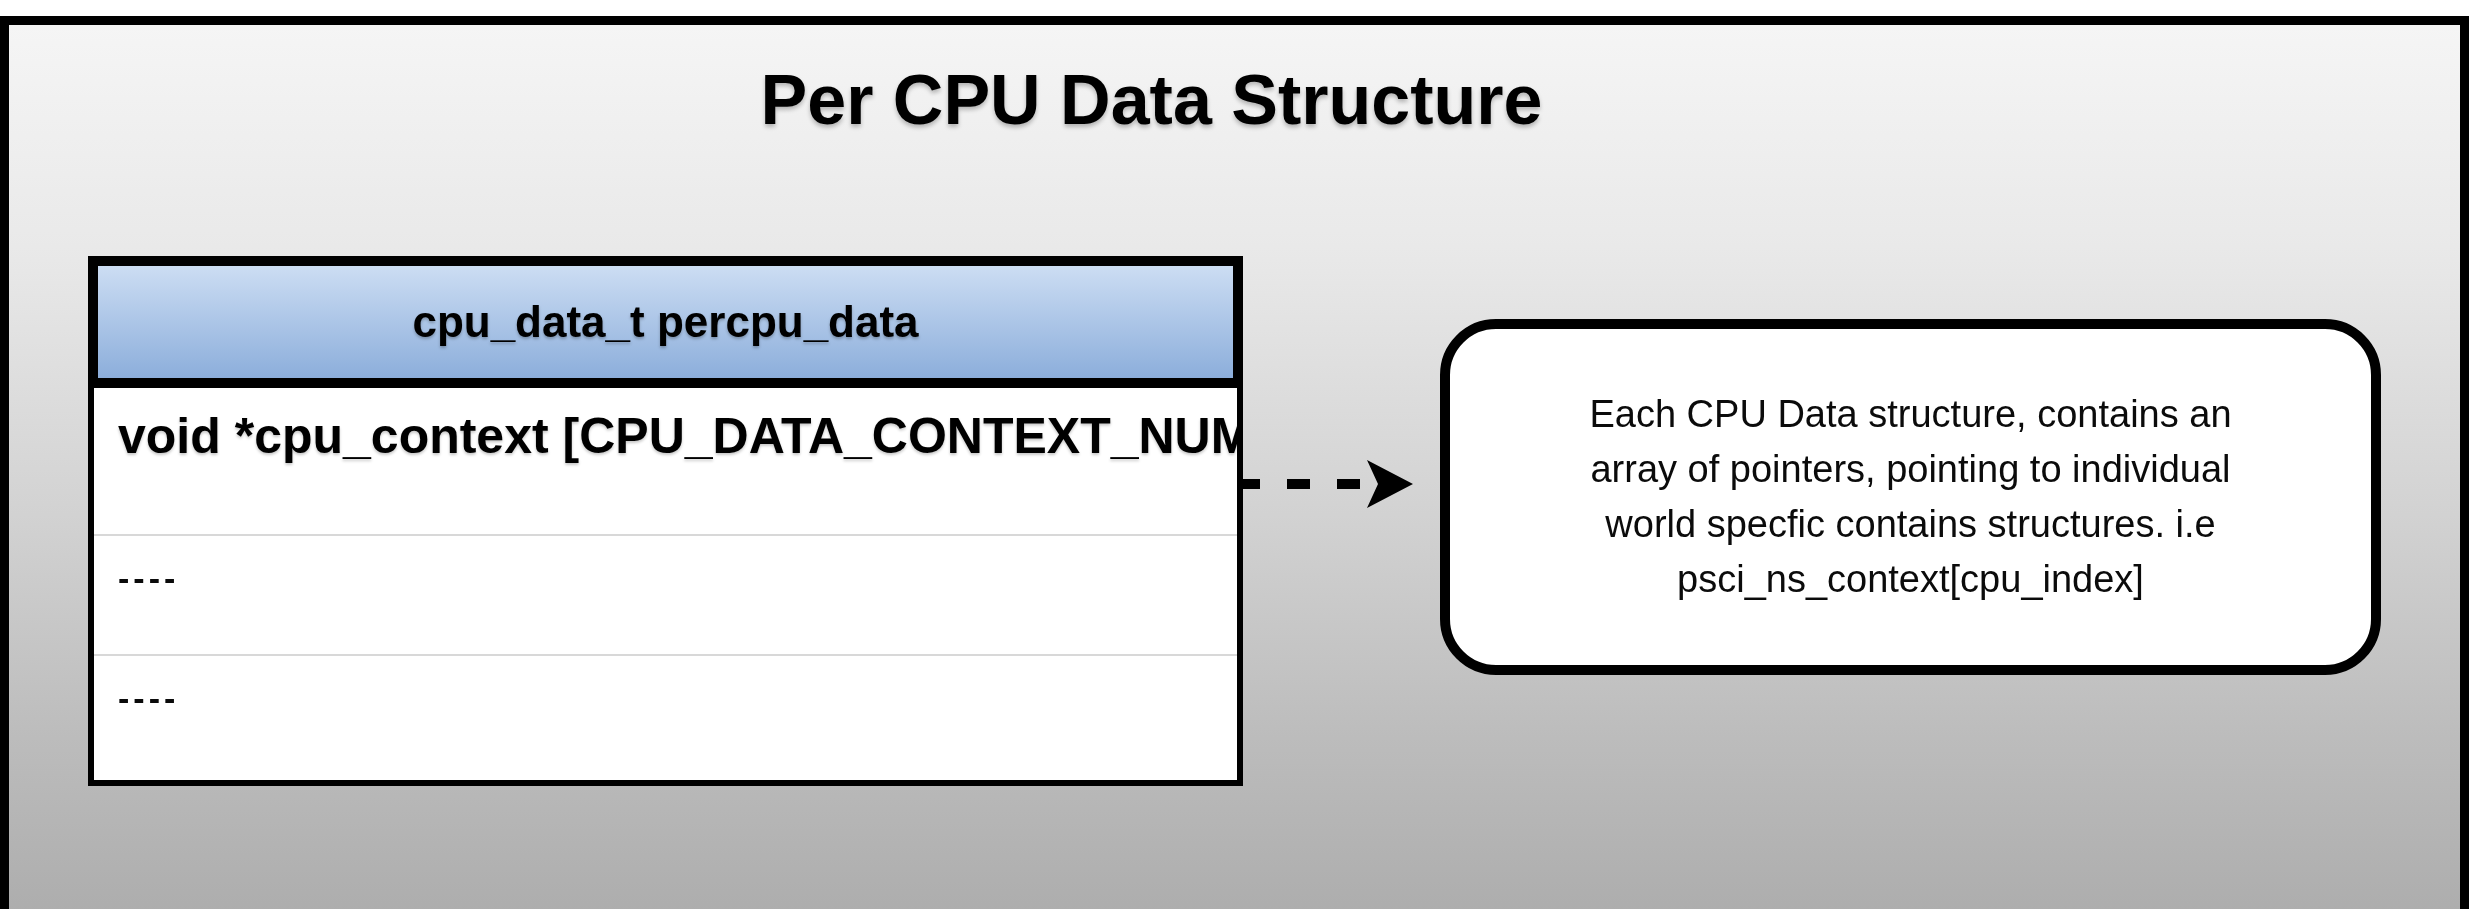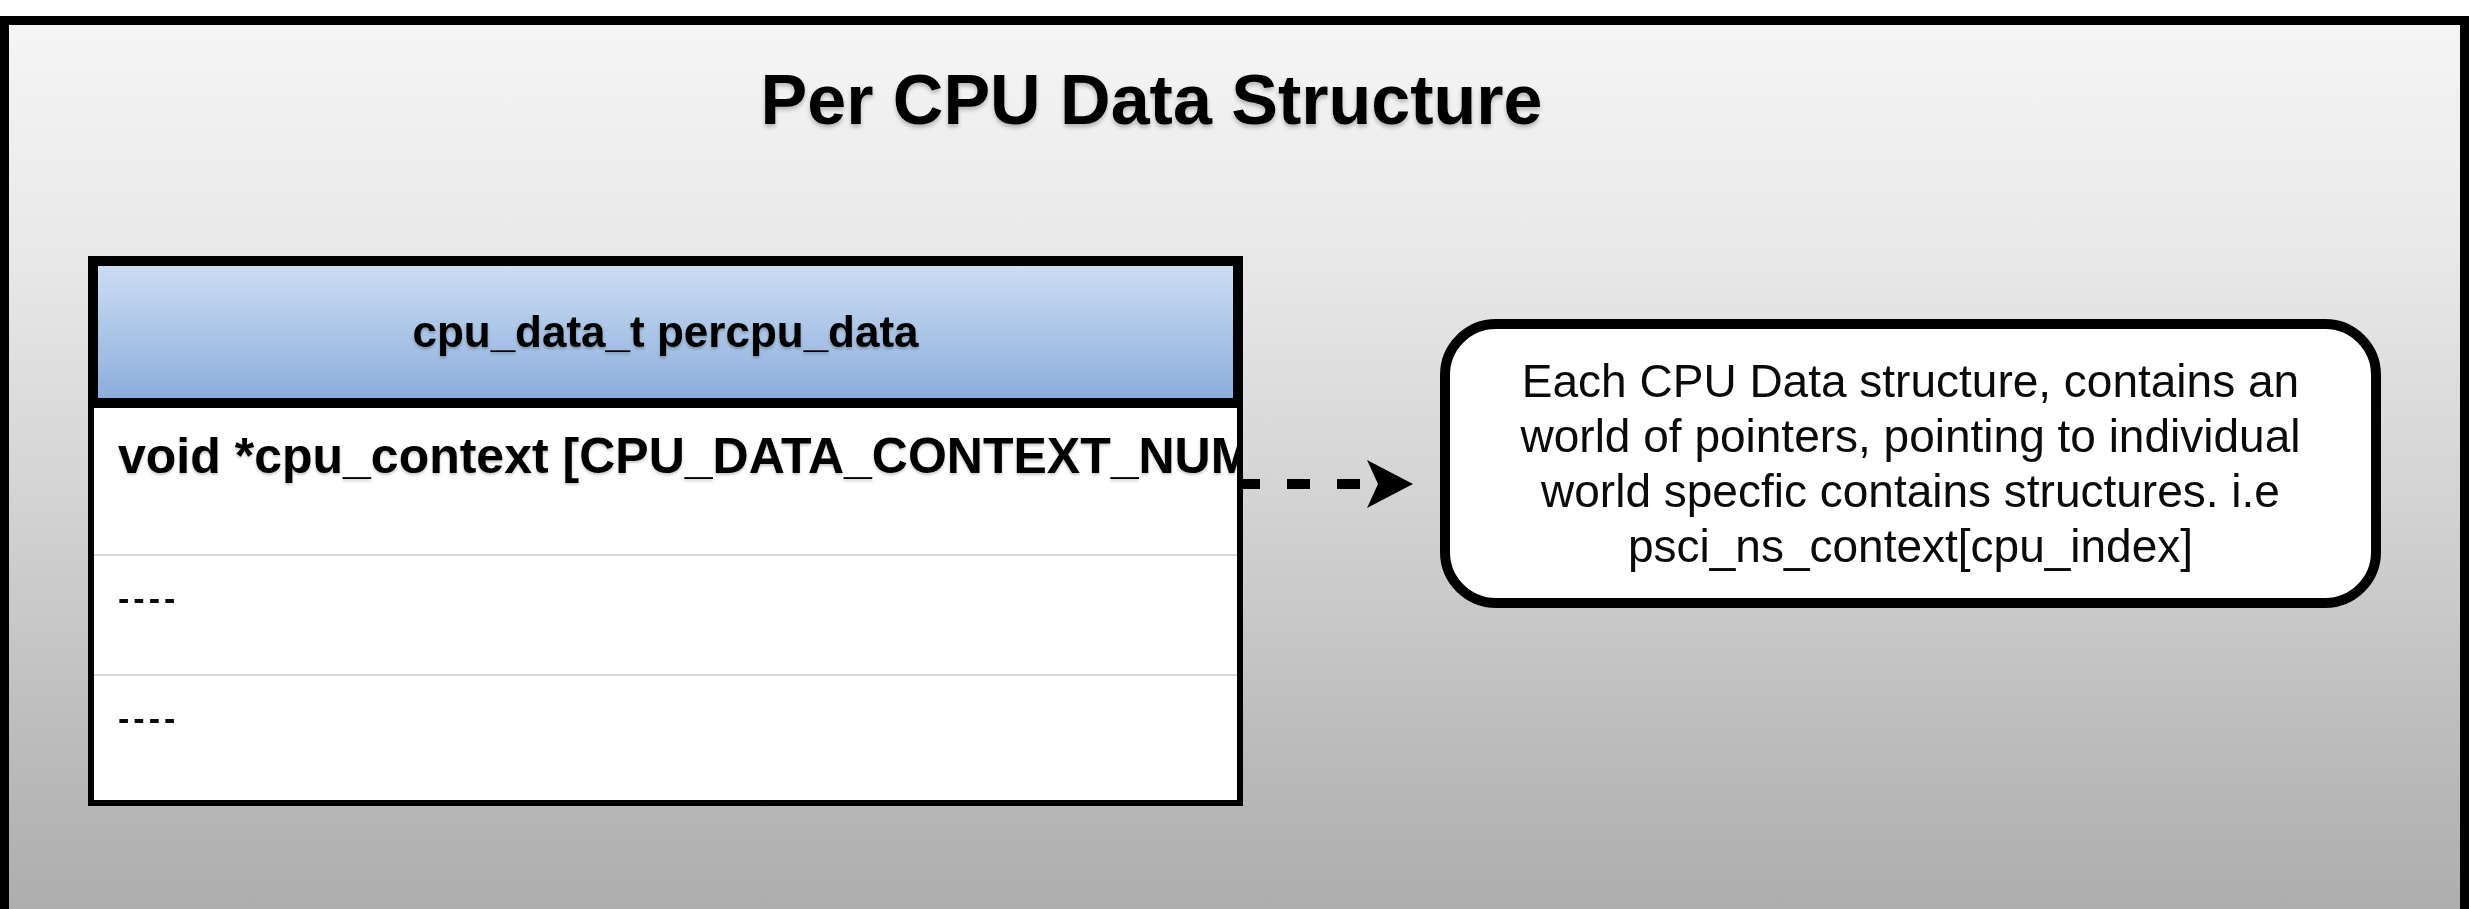--- a/index.html
+++ b/index.html
@@ -50,21 +50,21 @@
 
   .struct-table {
     position: absolute;
     left: 79px;
     top: 231px;
     width: 1155px;
   }
 
   .struct-header {
     width: 100%;
-    height: 152px;
+    height: 132px;
     border: 10px solid var(--table-border);
     background: linear-gradient(180deg, var(--header-gradient-top) 0%, var(--header-gradient-bottom) 100%);
     display: flex;
     flex-direction: column;
     align-items: center;
     justify-content: center;
     text-align: center;
     font-size: 44px;
     font-weight: bold;
     line-height: 60px;
@@ -113,30 +113,30 @@
     top: 429px;
     width: 220px;
     height: 60px;
   }
 
   .callout {
     position: absolute;
     left: 1431px;
     top: 294px;
     width: 941px;
-    height: 289px;
+    height: 356px;
     border: 10px solid var(--table-border);
     border-radius: 56px;
     background: var(--box-fill);
     display: flex;
     flex-direction: column;
     align-items: center;
     justify-content: center;
     text-align: center;
-    font-size: 46px;
+    font-size: 38px;
     font-weight: normal;
     color: #0b0b0b;
   }
   .callout-line {
     line-height: 55px;
     white-space: nowrap;
   }
 </style>
 </head>
 <body>
@@ -156,18 +156,18 @@
     </div>
   </div>
 
   <svg class="arrow-svg" viewBox="0 0 220 60" xmlns="http://www.w3.org/2000/svg" aria-hidden="true">
     <line x1="0" y1="30" x2="132" y2="30" stroke="#000000" stroke-width="10" stroke-dasharray="23 27"></line>
     <polygon points="130,6 176,30 130,54 141,30" fill="#000000"></polygon>
   </svg>
 
   <div class="callout">
     <div class="callout-line">Each CPU Data structure, contains an</div>
-    <div class="callout-line">world of pointers, pointing to individual</div>
+    <div class="callout-line">array of pointers, pointing to individual</div>
     <div class="callout-line">world specfic contains structures. i.e</div>
     <div class="callout-line">psci_ns_context[cpu_index]</div>
   </div>
 
 </div>
 
 </body></html>

